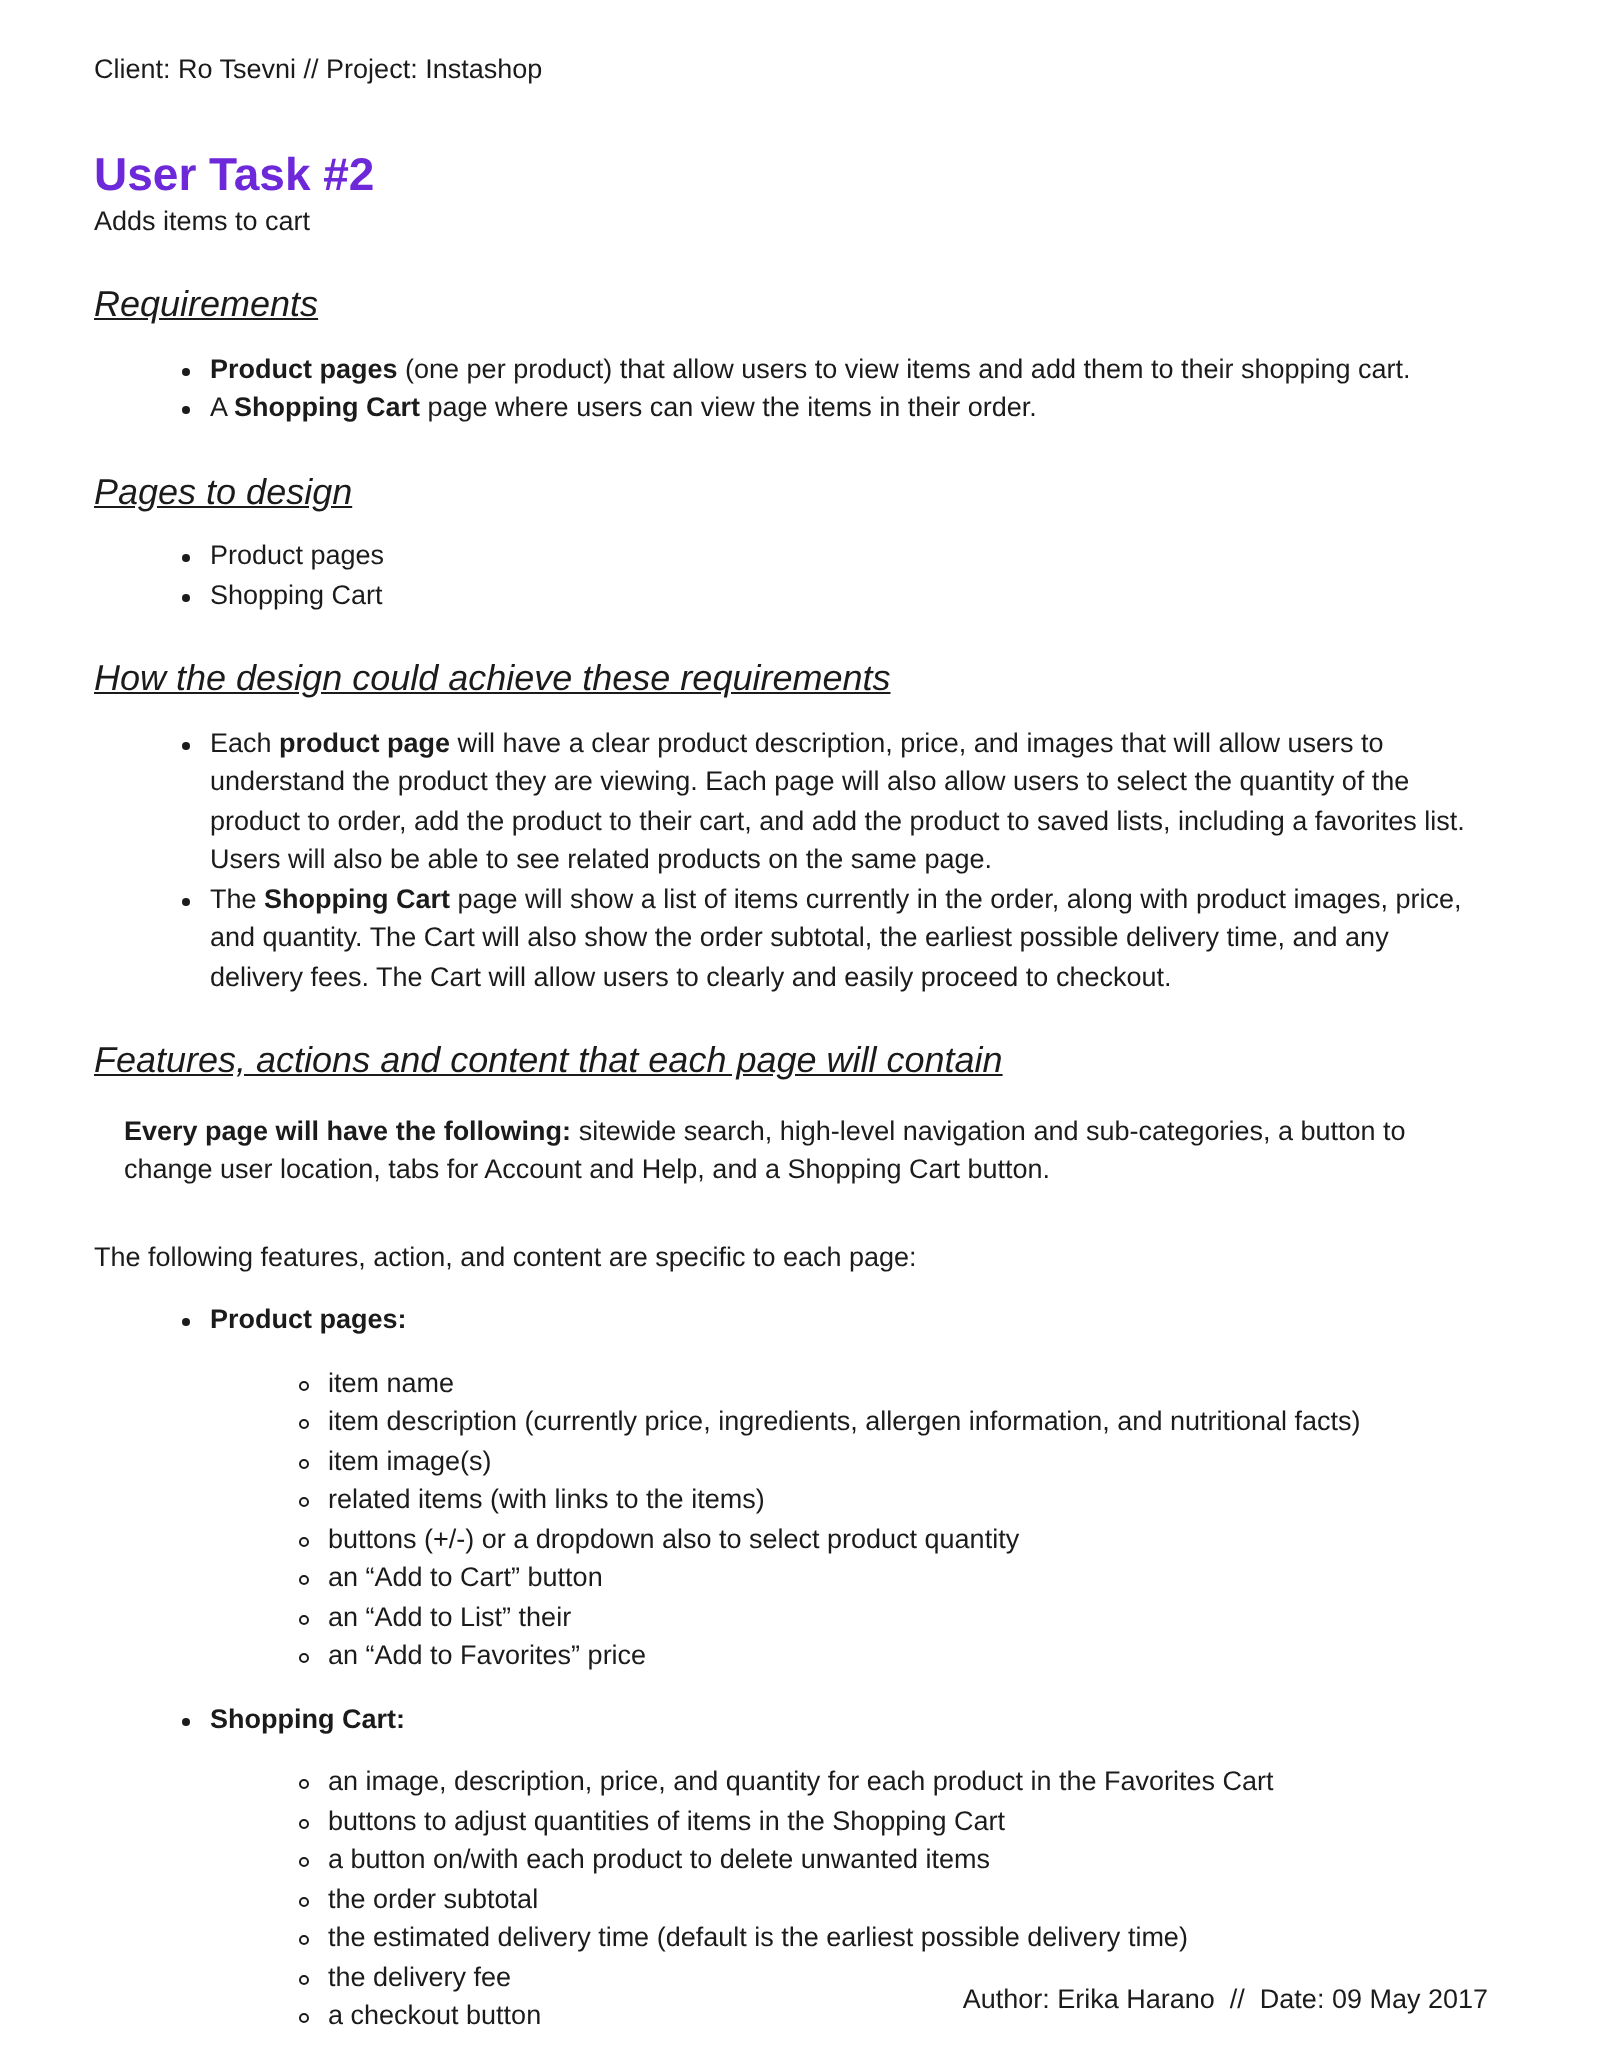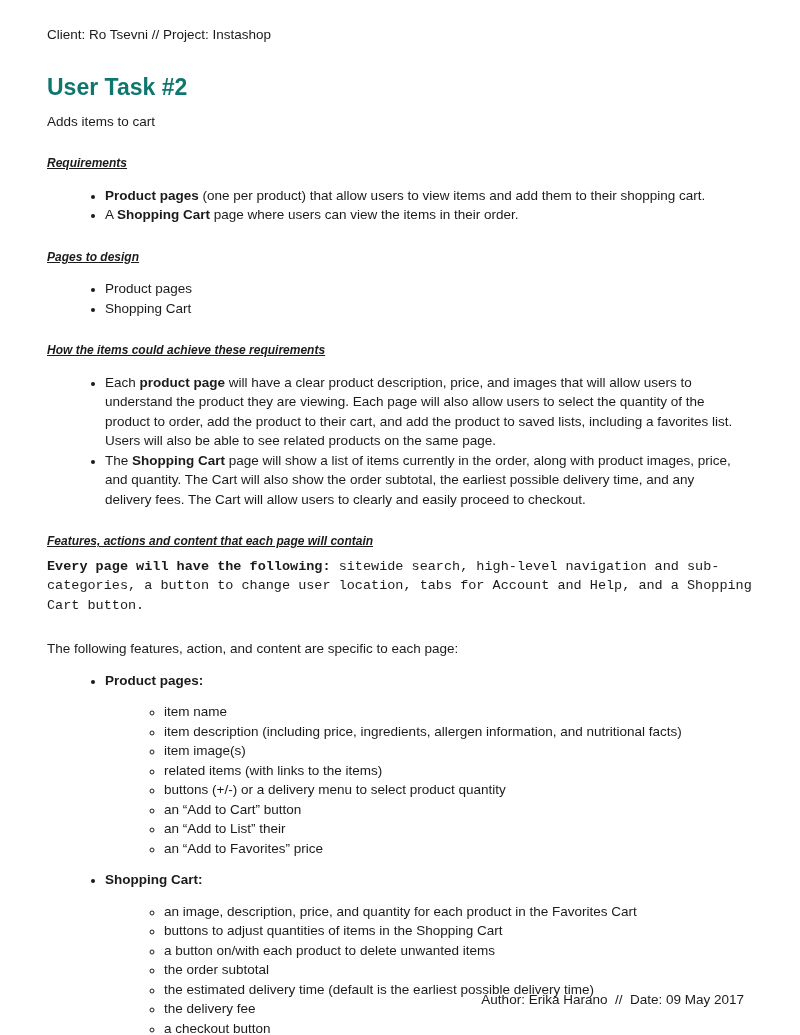--- a/index.html
+++ b/index.html
@@ -14,43 +14,43 @@
     font-family: "Liberation Sans", sans-serif;
     font-size: 13.5px;
     line-height: 19.5px;
     color: #1b1b1b;
   }
   .client-line { margin: 0; }
   h1.doc-title {
     font-size: 23px;
     line-height: 27px;
     font-weight: 700;
-    color: #0f766e;
-    margin: 29px 0 11px 0;
+    color: #6d28d9;
+    margin: 29px 0 0 0;
   }
   .subtitle { margin: 0; }
   .section-heading {
-    font-size: 12px;
-    font-weight: 700;
+    font-size: 18px;
+    font-weight: 400;
     font-style: italic;
     text-decoration: underline;
     margin: 23px 0 5px 0;
   }
   ul { margin: 12px; }
   ul.l1 {
     padding-left: 46px;
     list-style-type: disc;
   }
   ul.l2 {
     padding-left: 47px;
     list-style-type: circle;
   }
   ul.l1 > li::marker, ul.l2 > li::marker { font-size: 12px; }
   li { margin: 0; }
-  p.body-para { margin: 0; font-family: Liberation Mono, monospace; }
+  p.body-para { margin: 15px; }
   p.spaced-para { margin: 24px 0 0 0; }
   b { font-weight: 700; }
   .doc-footer {
     position: absolute;
     right: 56px;
     bottom: 26px;
     margin: 0;
     white-space: pre;
   }
 </style>
@@ -70,40 +70,40 @@
     <li><span></span><b>Product pages</b><span> (one per product) that allow users to view items and add them to their shopping cart.</span></li>
     <li><span>A </span><b>Shopping Cart</b><span> page where users can view the items in their order.</span></li>
   </ul>
 
   <p class="section-heading">Pages to design</p>
   <ul class="l1">
     <li>Product pages</li>
     <li>Shopping Cart</li>
   </ul>
 
-  <p class="section-heading">How the items could achieve these requirements</p>
+  <p class="section-heading">How the design could achieve these requirements</p>
   <ul class="l1">
     <li><span>Each </span><b>product page</b><span> will have a clear product description, price, and images that will allow users to understand the product they are viewing. Each page will also allow users to select the quantity of the product to order, add the product to their cart, and add the product to saved lists, including a favorites list. Users will also be able to see related products on the same page.</span></li>
     <li><span>The </span><b>Shopping Cart</b><span> page will show a list of items currently in the order, along with product images, price, and quantity. The Cart will also show the order subtotal, the earliest possible delivery time, and any delivery fees. The Cart will allow users to clearly and easily proceed to checkout.</span></li>
   </ul>
 
   <p class="section-heading">Features, actions and content that each page will contain</p>
   <p class="body-para"><b>Every page will have the following:</b><span> sitewide search, high-level navigation and sub-categories, a button to change user location, tabs for Account and Help, and a Shopping Cart button.</span></p>
 
   <p class="spaced-para">The following features, action, and content are specific to each page:</p>
 
   <ul class="l1">
     <li>
       <b>Product pages:</b>
       <ul class="l2">
         <li>item name</li>
-        <li>item description (including price, ingredients, allergen information, and nutritional facts)</li>
+        <li>item description (currently price, ingredients, allergen information, and nutritional facts)</li>
         <li>item image(s)</li>
         <li>related items (with links to the items)</li>
-        <li>buttons (+/-) or a delivery menu to select product quantity</li>
+        <li>buttons (+/-) or a dropdown also to select product quantity</li>
         <li>an “Add to Cart” button</li>
         <li>an “Add to List” their</li>
         <li>an “Add to Favorites” price</li>
       </ul>
     </li>
     <li>
       <b>Shopping Cart:</b>
       <ul class="l2">
         <li>an image, description, price, and quantity for each product in the Favorites Cart</li>
         <li>buttons to adjust quantities of items in the Shopping Cart</li>

